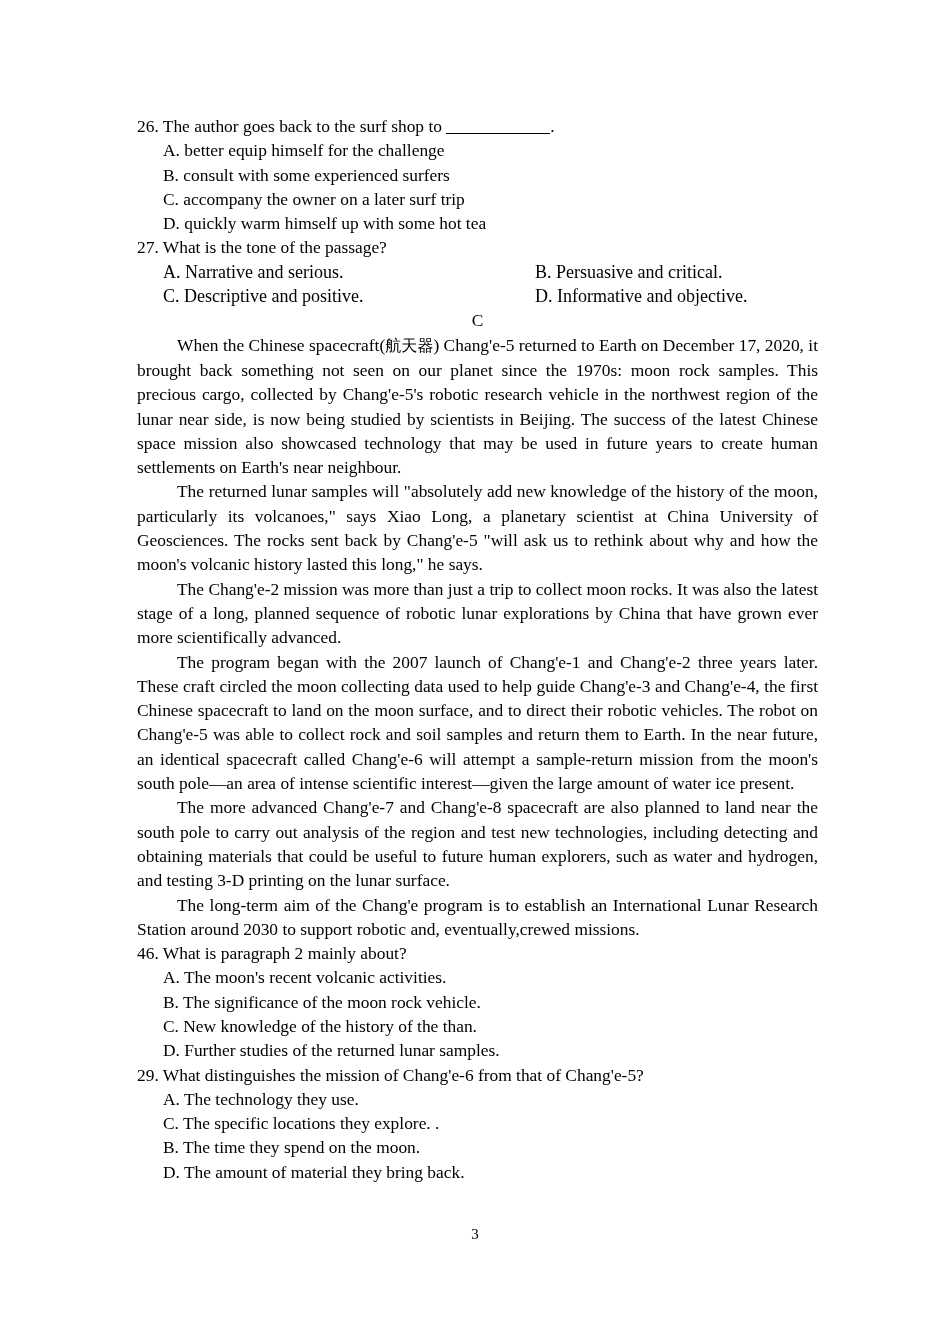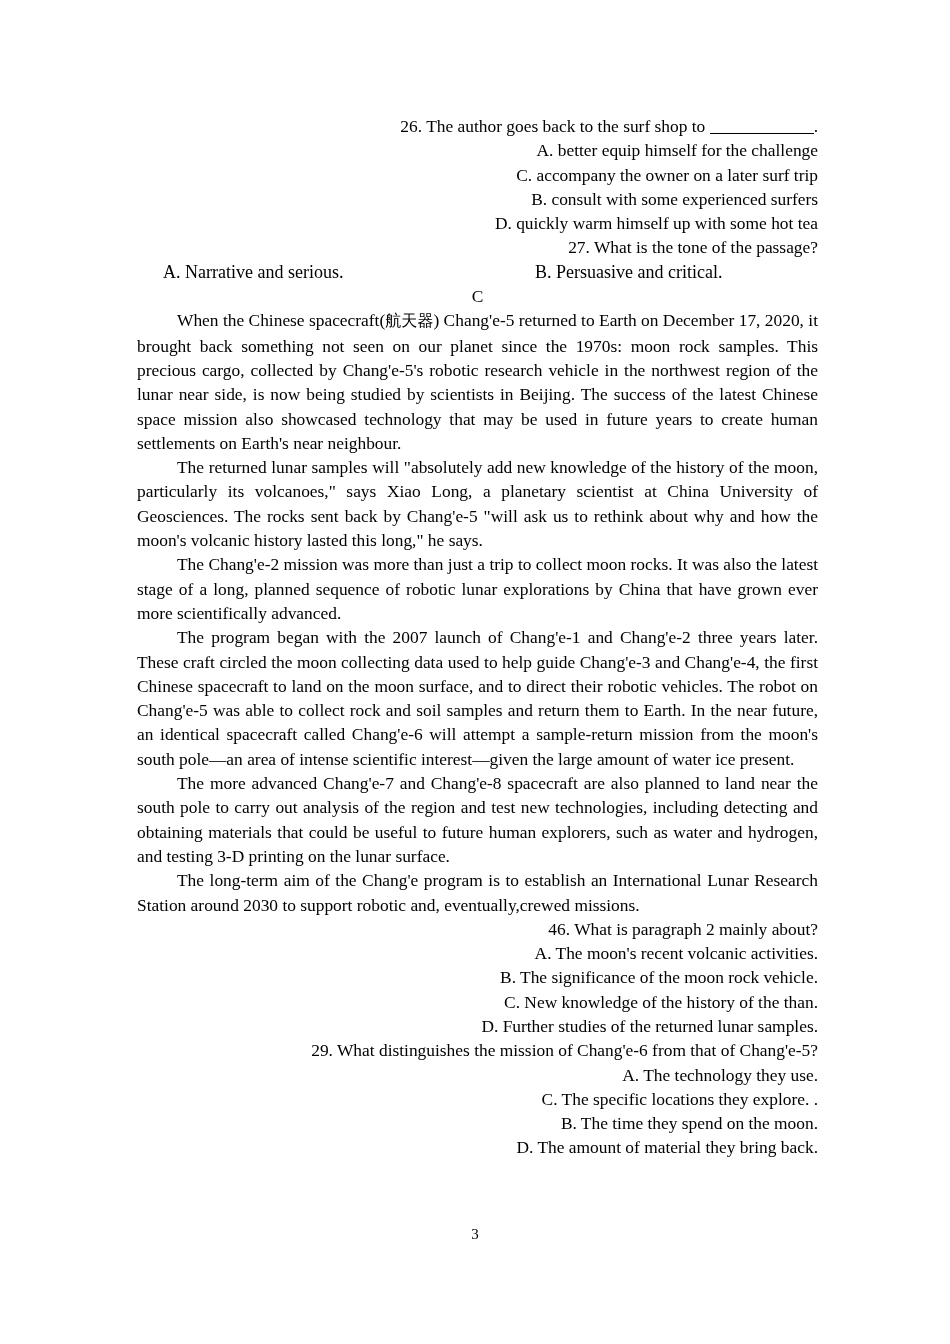--- a/index.html
+++ b/index.html
@@ -24,21 +24,20 @@
   }
   
   .q-line,
   .opt,
   .para,
   .center-head {
     font-size: 17.4px;
     line-height: 24.3px;
     margin: 0;
     padding: 0;
-    text-align: right;
   }
   .q-line {
     text-indent: 0;
   }
   .opt {
     padding-left: 26px;
   }
   
   .opt-row {
     display: flex;
@@ -90,30 +89,34 @@
   }
 </style>
 </head>
 <body>
 
 <div class="page">
 
   <div>
     <div class="q-line"><span>26. The author goes back to the surf shop to </span><span class="blank"></span><span>.</span></div>
     <div class="opt">A. better equip himself for the challenge</div>
+    <div class="opt">B. consult with some experienced surfers</div>
     <div class="opt">C. accompany the owner on a later surf trip</div>
-    <div class="opt">B. consult with some experienced surfers</div>
     <div class="opt">D. quickly warm himself up with some hot tea</div>
   </div>
 
   <div>
     <div class="q-line">27. What is the tone of the passage?</div>
     <div class="opt-row">
       <div class="opt-col-a">A. Narrative and serious.</div>
       <div class="opt-col-b">B. Persuasive and critical.</div>
+    </div>
+    <div class="opt-row">
+      <div class="opt-col-a">C. Descriptive and positive.</div>
+      <div class="opt-col-b">D. Informative and objective.</div>
     </div>
   </div>
 
   <div>
     <div class="center-head">C</div>
 
     <p class="para"><span>When the Chinese spacecraft(</span><span class="cjk">航天器</span><span>) Chang'e-5 returned to Earth on December 17, 2020, it brought back something not seen on our planet since the 1970s: moon rock samples. This precious cargo, collected by Chang'e-5's robotic research vehicle in the northwest region of the lunar near side, is now being studied by scientists in Beijing. The success of the latest Chinese space mission also showcased technology that may be used in future years to create human settlements on Earth's near neighbour.</span></p>
 
     <p class="para">The returned lunar samples will "absolutely add new knowledge of the history of the moon, particularly its volcanoes," says Xiao Long, a planetary scientist at China University of Geosciences. The rocks sent back by Chang'e-5 "will ask us to rethink about why and how the moon's volcanic history lasted this long," he says.</p>
     <p class="para">The Chang'e-2 mission was more than just a trip to collect moon rocks. It was also the latest stage of a long, planned sequence of robotic lunar explorations by China that have grown ever more scientifically advanced.</p>

